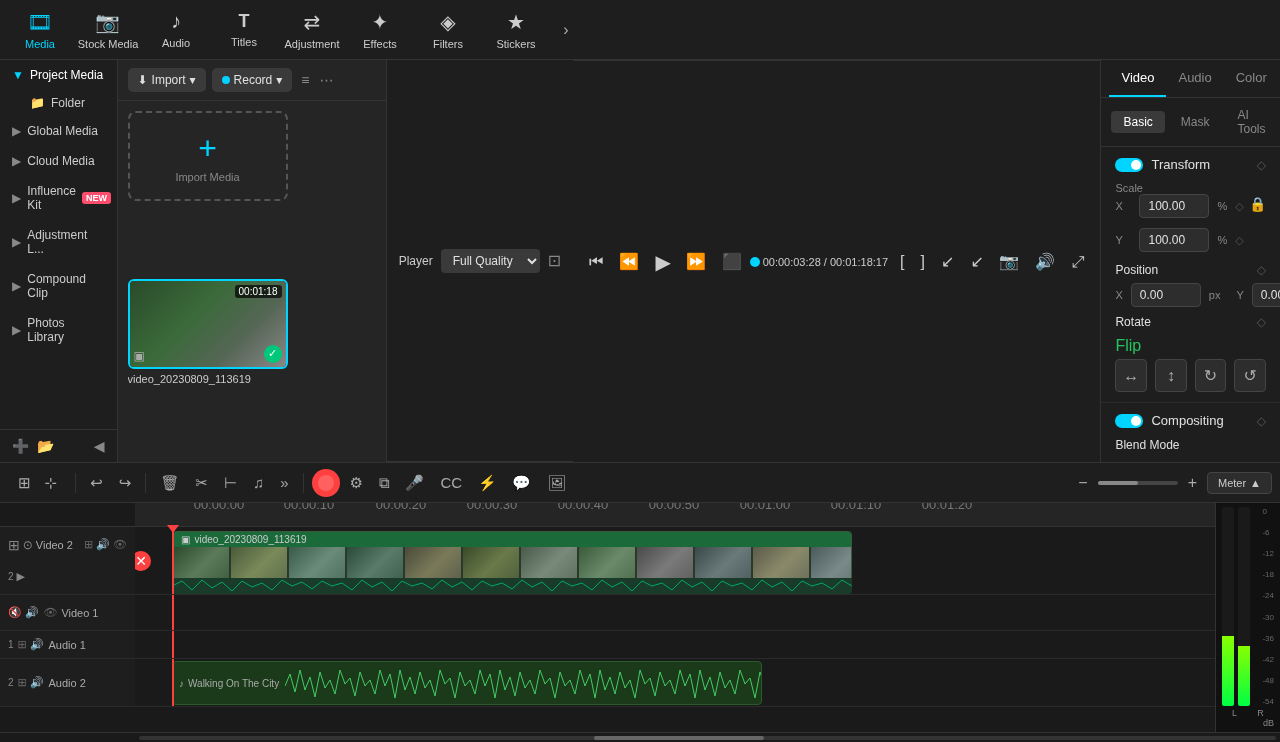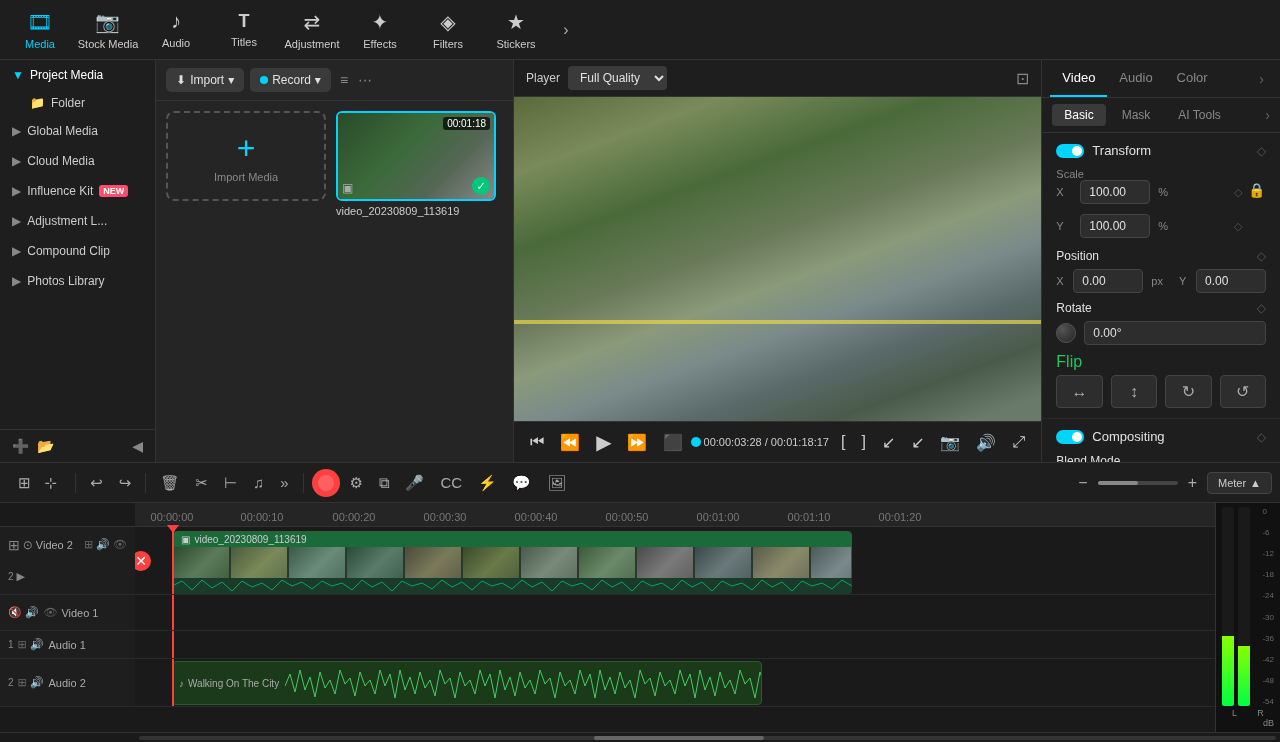--- a/index.html
+++ b/index.html
@@ -220,21 +220,21 @@
       text-align: left;
       white-space: nowrap;
       overflow: hidden;
       text-overflow: ellipsis;
     }
 
     
     .player-area {
       flex: 1;
       display: flex;
-      flex-direction: column;
+      flex-direction: row;
       background: #0c4a6e;
       justify-content: space-between;
     }
     .player-header {
       display: flex;
       align-items: center;
       padding: 6px 12px;
       background: #1e1e1e;
       border-bottom: 1px solid #333;
       gap: 8px;
@@ -558,24 +558,25 @@
       background: #252525;
       border-bottom: 1px solid #333;
       position: relative;
       display: flex;
       align-items: flex-end;
       padding-bottom: 3px;
       overflow: hidden;
     }
     .ruler-mark {
       position: absolute;
-      bottom: 3px;
+      bottom: 14px;
       color: #777;
-      font-size: 11px;
+      font-size: 13px;
       transform: translateX(-50%);
+      margin-left: 47px;
     }
     .playhead-line {
       position: absolute;
       top: 0;
       bottom: 0;
       width: 2px;
       background: #ff4040;
       left: 37px;
       z-index: 10;
       pointer-events: none;
@@ -948,24 +949,20 @@
           <span class="prop-label" style="margin-left:8px;">Y</span>
           <input class="prop-input" type="text" value="0.00" style="">
 
         </div>
       </div>
 
       <div style="margin-top:8px;">
         <div style="display:flex;align-items:center;gap:4px;margin-bottom:6px;">
           <span style="color:#e0e0e0;font-size:12px;flex:1;">Rotate</span>
           <span style="color:#555;cursor:pointer;">◇</span>
-        </div>
-        <div class="prop-row">
-          <div class="prop-rotate-preview"></div>
-          <input class="prop-text-input" type="text" value="0.00°" style="">
         </div>
       </div>
 
       <div style="margin-top:8px;">
         <span style="color:#22c55e;font-size:16px;">Flip</span>
         <div class="flip-row">
           <button class="flip-btn" title="Flip Horizontal">↔</button>
           <button class="flip-btn" title="Flip Vertical">↕</button>
           <button class="flip-btn" title="Rotate 90">↻</button>
           <button class="flip-btn" title="Rotate -90">↺</button>

